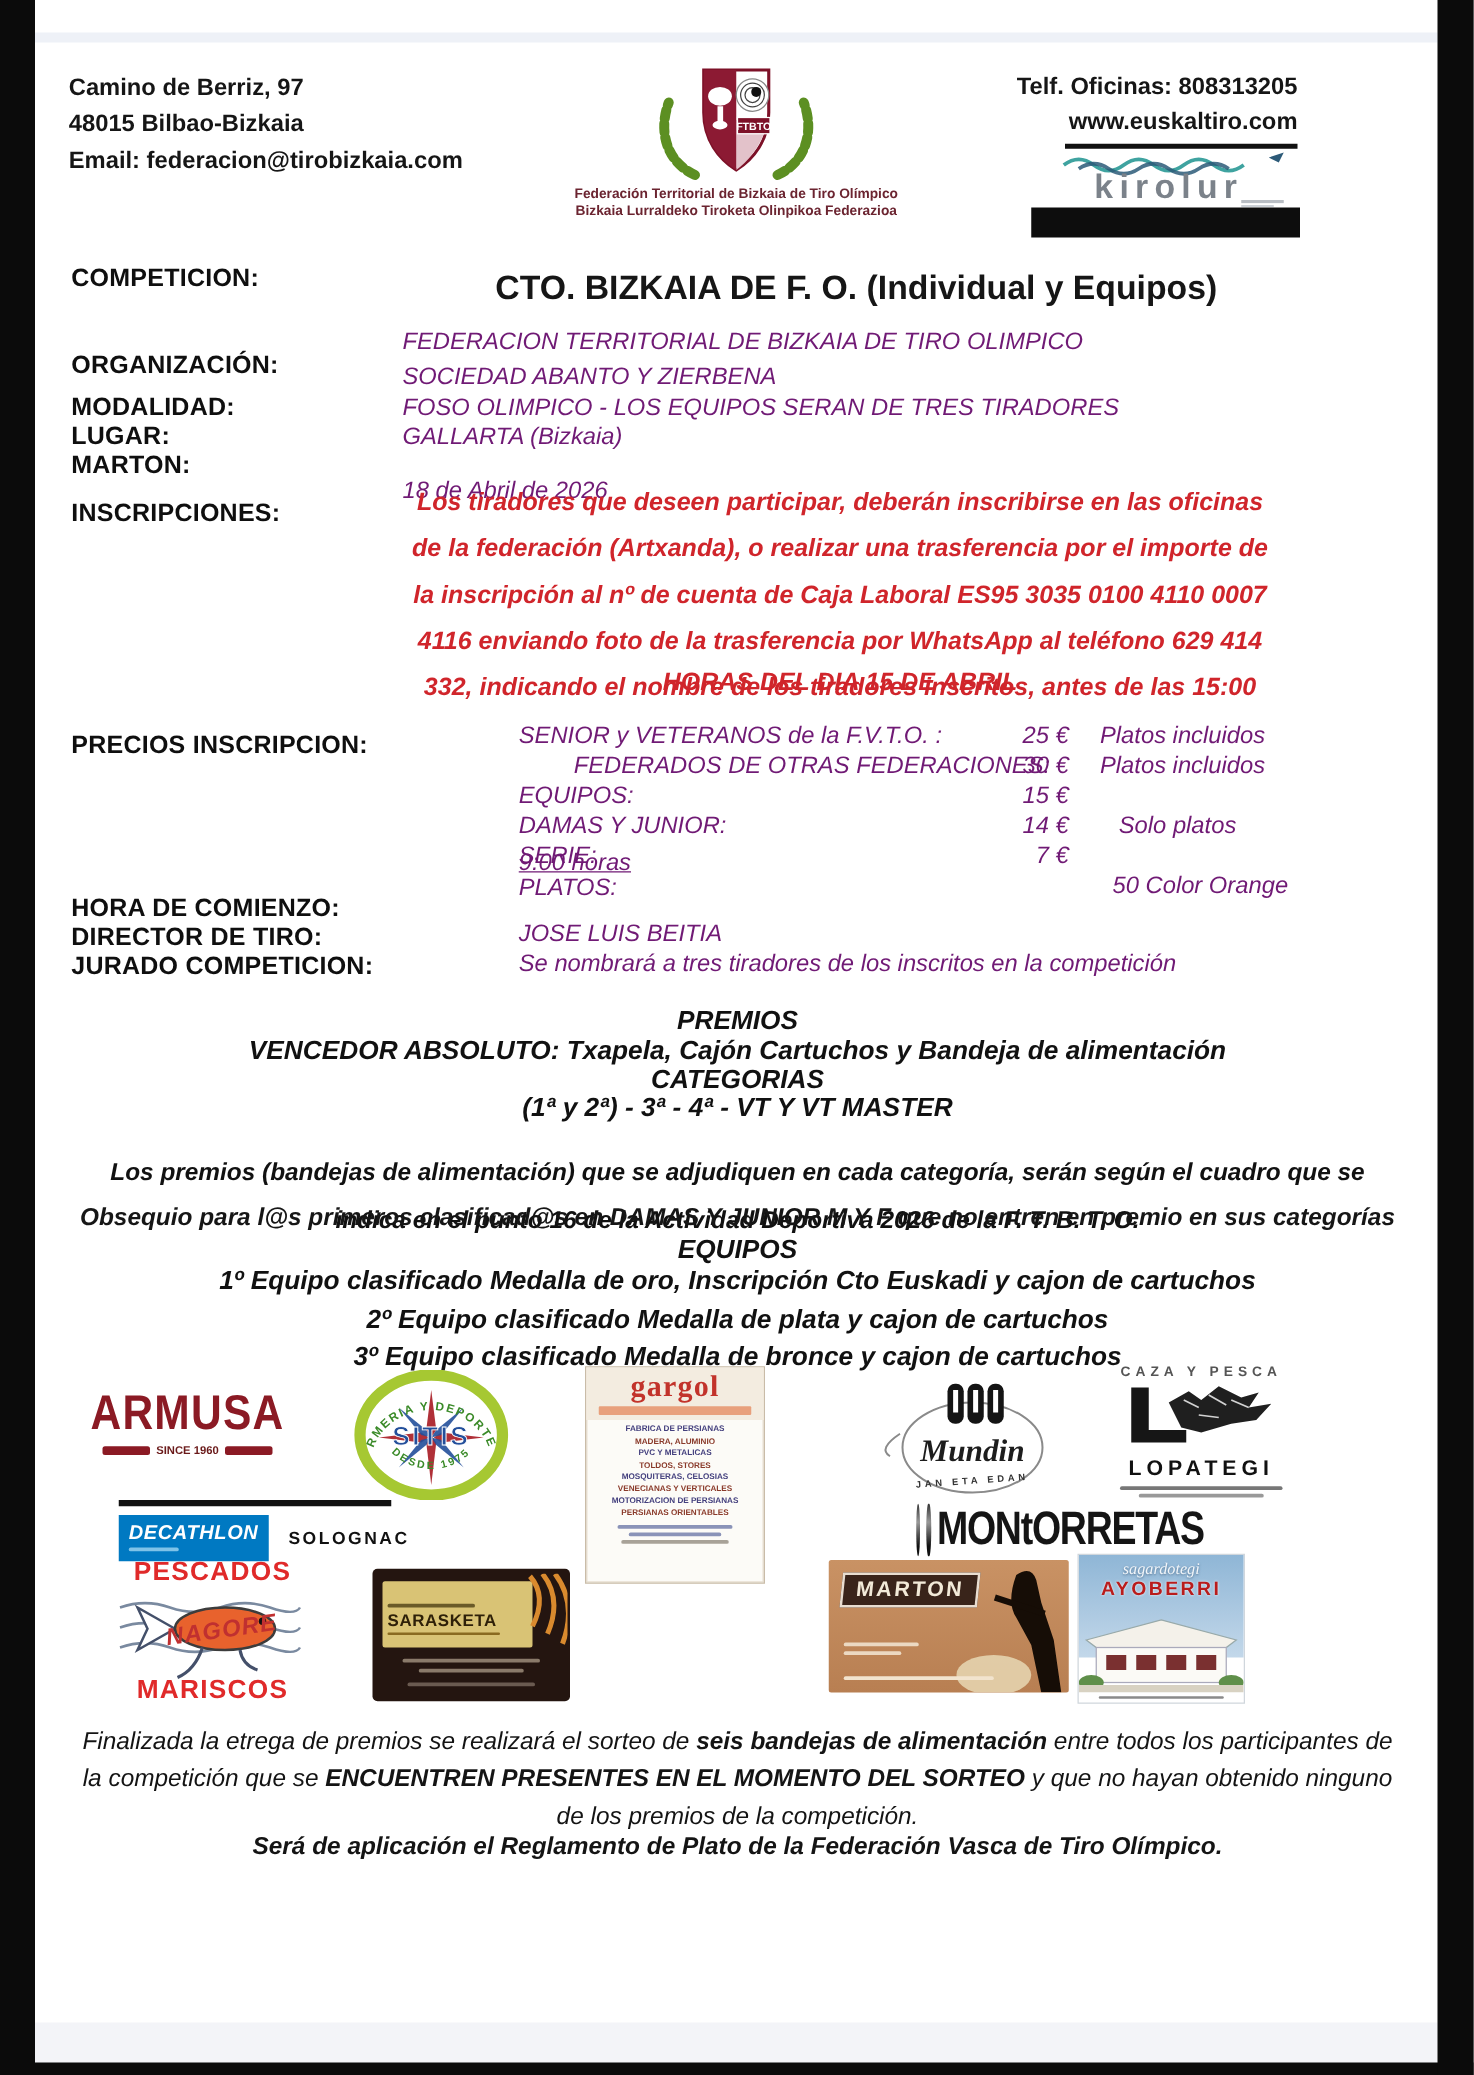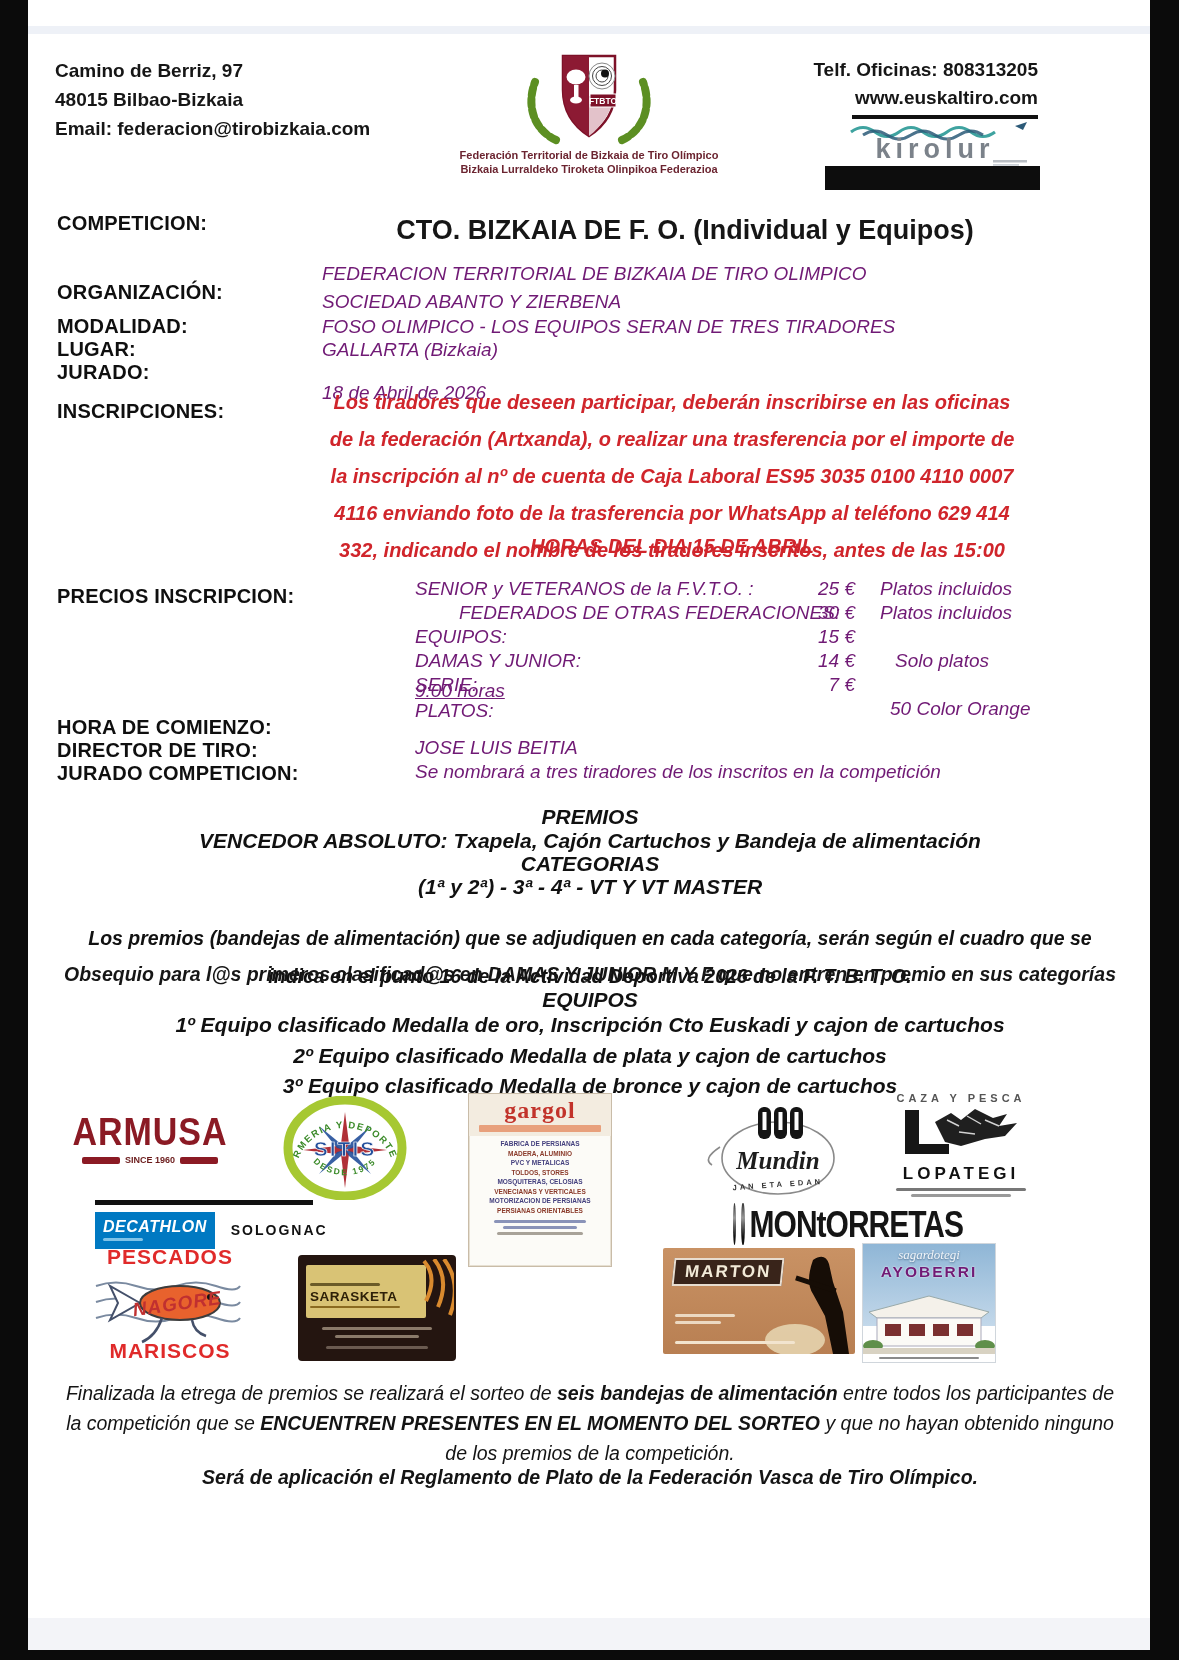--- a/index.html
+++ b/index.html
@@ -92,21 +92,21 @@
   <div class="abs lbl" style="left:57px;top:281px;">ORGANIZACIÓN:</div>
   <div class="abs val" style="left:322px;top:263px;">FEDERACION TERRITORIAL DE BIZKAIA DE TIRO OLIMPICO</div>
   <div class="abs val" style="left:322px;top:291px;">SOCIEDAD ABANTO Y ZIERBENA</div>
 
   <div class="abs lbl" style="left:57px;top:315px;">MODALIDAD:</div>
   <div class="abs val" style="left:322px;top:316px;">FOSO OLIMPICO - LOS EQUIPOS SERAN DE TRES TIRADORES</div>
 
   <div class="abs lbl" style="left:57px;top:338px;">LUGAR:</div>
   <div class="abs val" style="left:322px;top:339px;">GALLARTA (Bizkaia)</div>
 
-  <div class="abs lbl" style="left:57px;top:361px;">JURADO:</div>
+  <div class="abs lbl" style="left:57px;top:361px;">MARTON:</div>
   <div class="abs val" style="left:322px;top:362px;margin-top:20px;">18 de Abril de 2026</div>
 
   <div class="abs lbl" style="left:57px;top:400px;">INSCRIPCIONES:</div>
   <div class="abs insc" style="left:322px;top:384px;width:700px;">Los tiradores que deseen participar, deberán inscribirse en las oficinas de la federación (Artxanda), o realizar una trasferencia por el importe de la inscripción al nº de cuenta de Caja Laboral ES95 3035 0100 4110 0007 4116 enviando foto de la trasferencia por WhatsApp al teléfono 629 414 332, indicando el nombre de los tiradores inscritos, antes de las 15:00</div>
   <div class="abs insc" style="left:322px;top:528px;width:700px;">HORAS DEL DIA 15 DE ABRIL</div>
 
   <div class="abs lbl" style="left:57px;top:585px;">PRECIOS INSCRIPCION:</div>
 
   <div class="abs val" style="left:415px;top:578px;">SENIOR y VETERANOS de la F.V.T.O. :</div>
   <div class="abs val" style="left:770px;top:578px;width:85px;text-align:right;">25 €</div>
@@ -312,21 +312,21 @@
     <div style="position:absolute;left:12px;bottom:30px;">
       <div class="bar" style="width:60px;background:#ecd9c2;margin-bottom:4px;"></div>
       <div class="bar" style="width:46px;background:#ecd9c2;"></div>
     </div>
     <div class="bar" style="position:absolute;left:12px;bottom:10px;width:120px;background:#f2e4ce;"></div>
   </div>
 
   <div class="logo-card" style="left:862px;top:1243px;width:132px;height:118px;background:#fff;border:1px solid #d0d6dc;overflow:hidden;">
     <div style="position:absolute;inset:0 0 36px 0;background:linear-gradient(#8fb6d6,#c3d8ea);"></div>
     <div style="position:relative;text-align:center;font-style:italic;font-family:'Liberation Serif',serif;font-size:13px;color:#f2f6fa;text-shadow:0 1px 2px #4a6a8a;padding-top:3px;">sagardotegi</div>
-    <div style="position:relative;text-align:center;font-weight:700;font-size:15.5px;letter-spacing:2px;color:#701a75;text-shadow:0 0 2px #fff;">AYOBERRI</div>
+    <div style="position:relative;text-align:center;font-weight:700;font-size:15.5px;letter-spacing:2px;color:#b91c1c;text-shadow:0 0 2px #fff;">AYOBERRI</div>
     <svg width="132" height="64" viewBox="0 0 132 64" style="position:absolute;left:0;bottom:8px;">
       <polygon points="6,22 66,6 126,22 118,28 14,28" fill="#f4f1ea" stroke="#9aa" stroke-width="1"></polygon>
       <rect x="14" y="28" width="104" height="28" fill="#fbfaf6" stroke="#aab" stroke-width="1"></rect>
       <g fill="#7a3030">
         <rect x="22" y="34" width="16" height="12"></rect>
           <rect x="46" y="34" width="16" height="12"></rect>
         <rect x="70" y="34" width="16" height="12"></rect>
           <rect x="94" y="34" width="16" height="12"></rect>
       </g>
       <ellipse cx="10" cy="56" rx="10" ry="6" fill="#5f8f4a"></ellipse>

